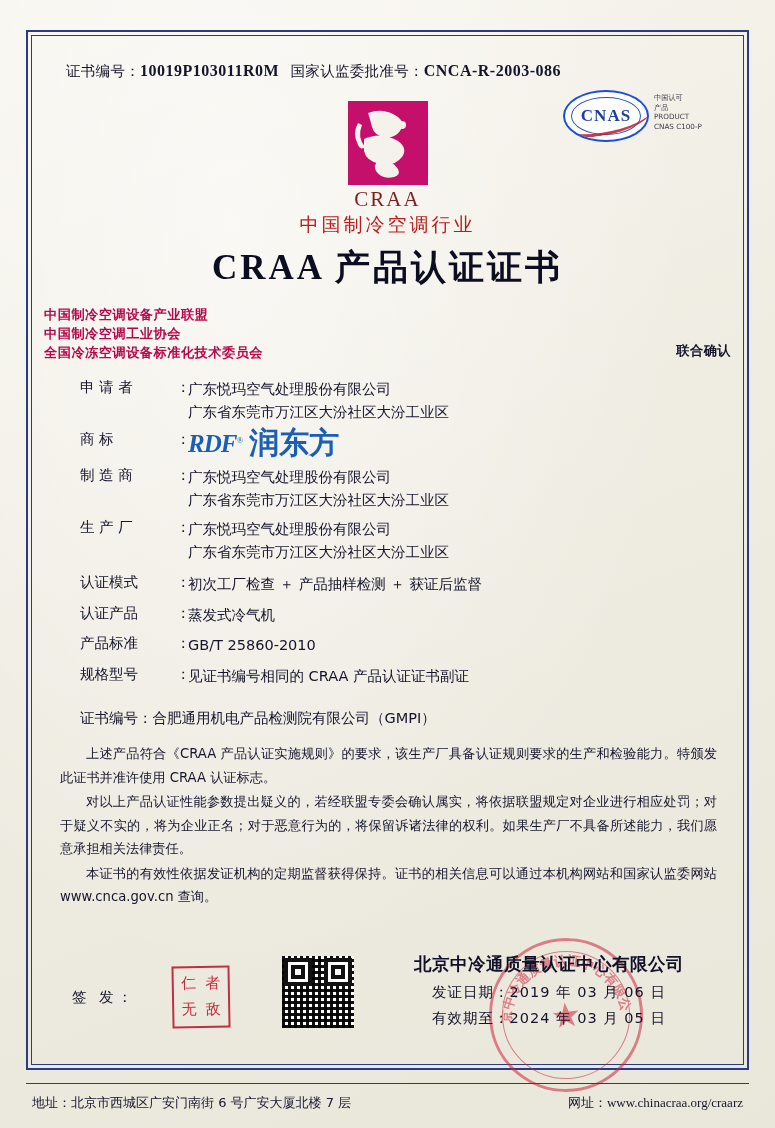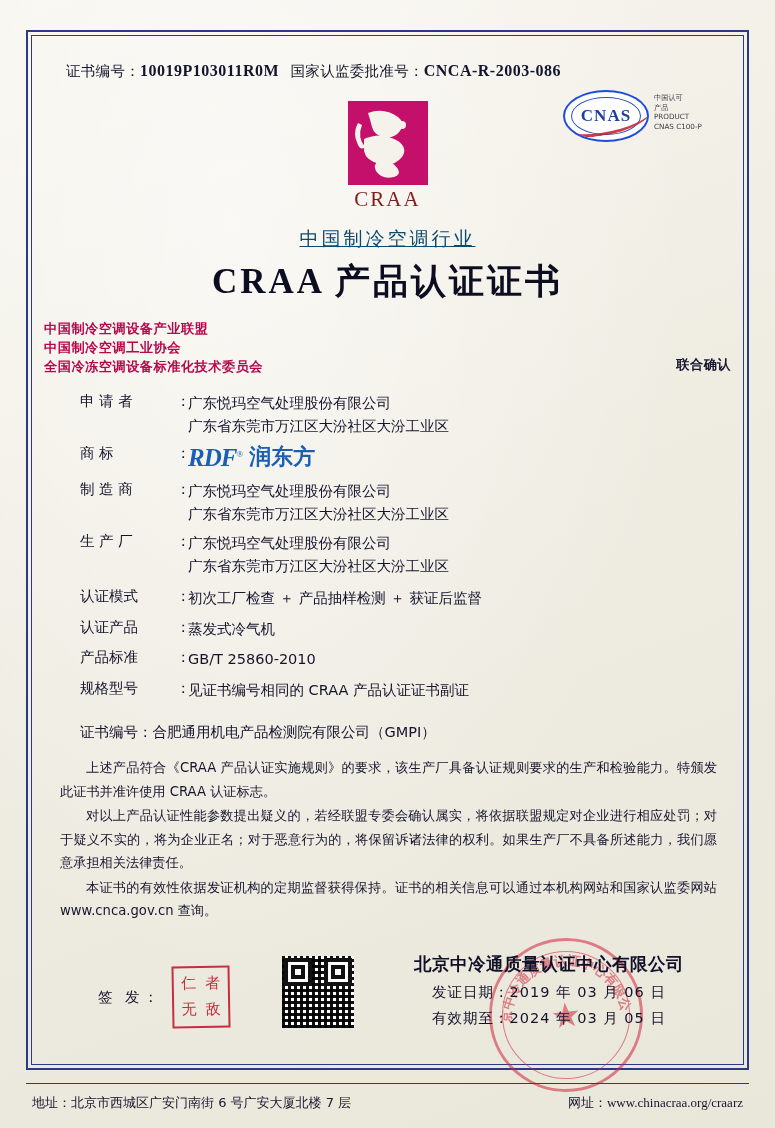--- a/index.html
+++ b/index.html
@@ -148,23 +148,21 @@
     font-size: 21px;
     color: #7f1d1d;
     letter-spacing: 2px;
     margin-top: -4px;
   }
 
   .t1 {
     text-align: center;
     font-size: 19px;
     letter-spacing: 3px;
-    margin-top: 14px;
-    color: #0c4a6e;
-    text-decoration: underline;
+    color: #b91c1c;
   }
   .t2 {
     text-align: center;
     font-family: "Liberation Serif", serif;
     font-weight: bold;
     font-size: 35px;
     letter-spacing: 3px;
     margin-top: 6px;
     color: #0d0d22;
   }
@@ -239,21 +237,21 @@
     line-height: 1;
     position: relative;
   }
   .rdf .reg {
     font-size: 9px;
     vertical-align: super;
     font-style: normal;
     font-weight: normal;
   }
   .brand-cn {
-    font-size: 22px;
+    font-size: 30px;
     font-weight: bold;
     color: #1b5fb4;
     letter-spacing: 0px;
     line-height: 1;
   }
 
   .inspect {
     margin-top: 22px;
     padding-left: 36px;
     font-size: 14.5px;
@@ -272,21 +270,21 @@
 
   
   .sig {
     position: absolute;
     left: 0; right: 0;
     bottom: 6px;
     height: 118px;
   }
   .sig-label {
     position: absolute;
-    left: 54px;
+    left: 28px;
     top: 58px;
     font-size: 14.5px;
     letter-spacing: 4px;
   }
   .red-seal {
     position: absolute;
     left: 128px;
     top: 36px;
     width: 58px;
     height: 62px;

